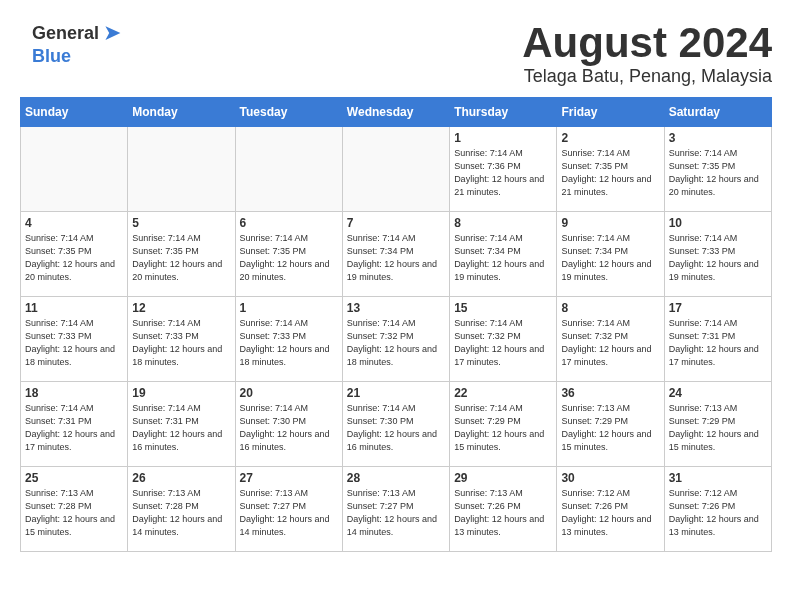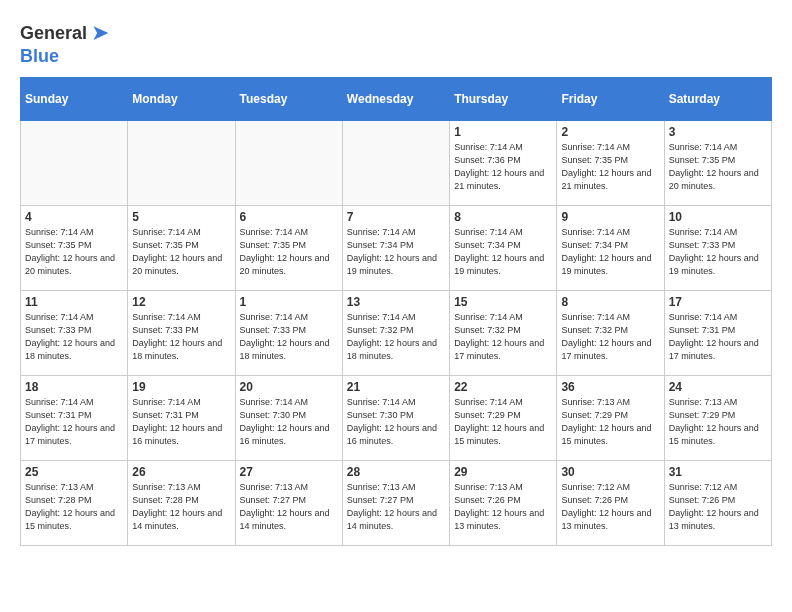--- a/index.html
+++ b/index.html
@@ -8,20 +8,21 @@
       background: #fff;
       width: 792px;
       min-height: 612px;
       padding: 20px;
     }
     .header-section {
       display: flex;
       justify-content: space-between;
       align-items: flex-start;
       margin-bottom: 10px;
+      margin-left: 12px;
     }
     .logo-area {
       display: flex;
       flex-direction: column;
       align-items: flex-start;
     }
     .logo-text {
       display: flex;
       align-items: center;
       gap: 4px;
@@ -56,21 +57,21 @@
     table {
       width: 100%;
       border-collapse: collapse;
       table-layout: fixed;
     }
     th {
       background-color: #3a7bd5;
       color: #fff;
       font-size: 12px;
       font-weight: bold;
-      padding: 14px 4px;
+      padding: 7px 4px;
       text-align: left;
       border: 1px solid #3a7bd5;
     }
     td {
       border: 1px solid #ccc;
       vertical-align: top;
       padding: 4px 4px;
       font-size: 9.5px;
       color: #333;
       height: 85px;
@@ -96,20 +97,24 @@
 
 <div class="header-section">
   <div class="logo-area">
     <div class="logo-text">
       <span class="logo-general">General</span>
       <span class="logo-bird">➤</span>
     </div>
     <div>
       <span class="logo-blue">Blue</span>
     </div>
+  </div>
+  <div class="title-area">
+    <div class="month-title">August 2024</div>
+    <div class="location-title">Telaga Batu, Penang, Malaysia</div>
   </div>
 </div>
 
 <table>
   <thead>
     <tr>
       <th>Sunday</th>
       <th>Monday</th>
       <th>Tuesday</th>
       <th>Wednesday</th>

